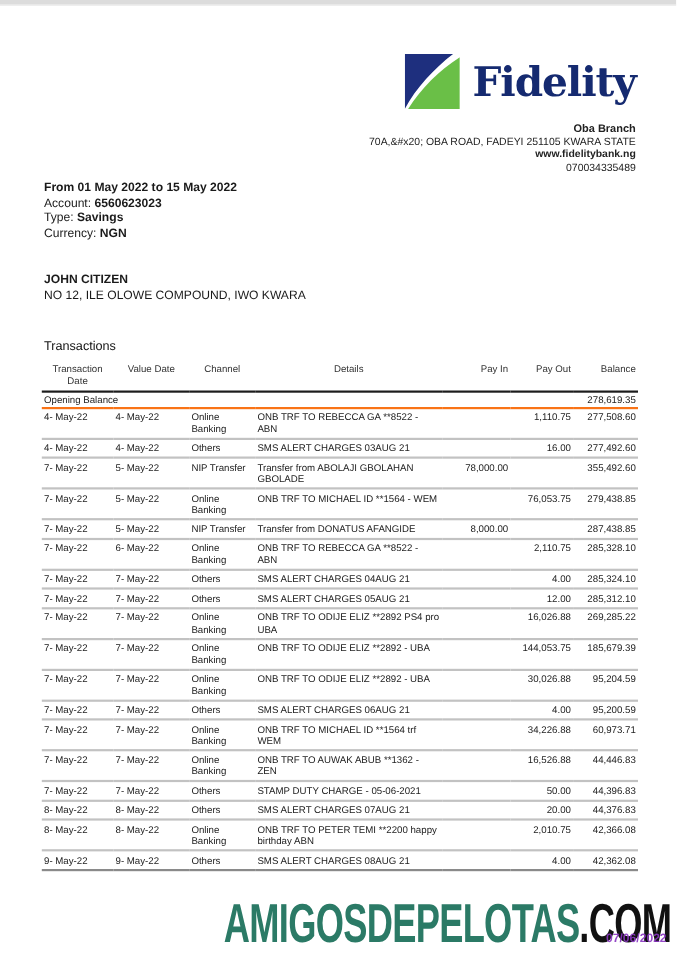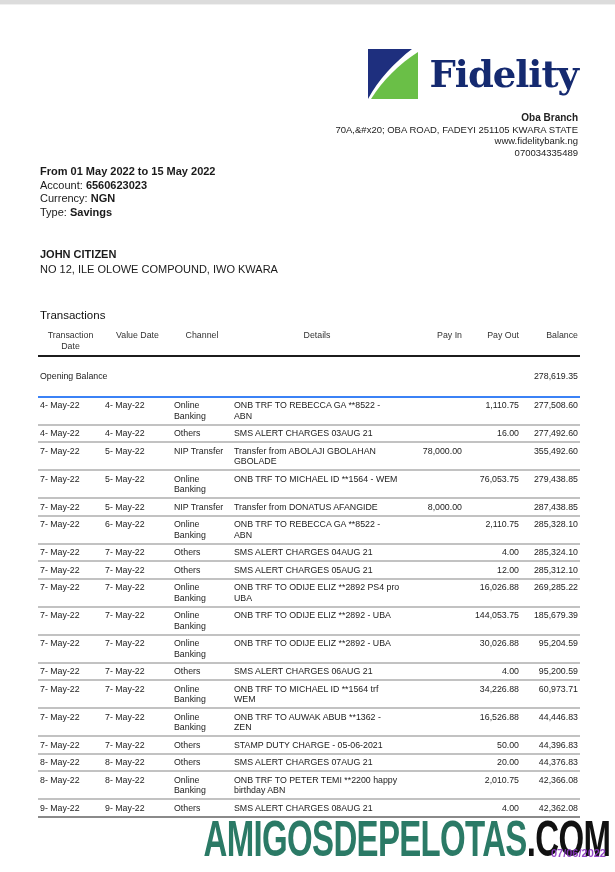--- a/index.html
+++ b/index.html
@@ -21,21 +21,21 @@
     font-family: "DejaVu Serif", serif;
     font-weight: 700;
     font-size: 37px;
     color: #152a70;
     margin-left: 12px;
     letter-spacing: -1px;
     line-height: 1;
   }
   .branch-info { text-align: right; margin-top: 13px; font-size: 9.5px; line-height: 11.5px; color: #222; }
   .branch-name { font-weight: bold; font-size: 10px; }
-  .branch-site { font-weight: normal; }
+  .branch-site { font-weight: bold; }
 
   
   .meta { margin: 7px 0 0 40px; font-size: 11px; line-height: 13.5px; }
   .meta .bold { font-weight: bold; }
 
   
   .customer { margin: 28px 0 0 40px; font-size: 11px; line-height: 15px; }
   .customer-name { font-weight: bold; }
 
   
@@ -52,22 +52,22 @@
   table.tx th {
     font-weight: normal;
     text-align: center;
     vertical-align: top;
     padding: 2px 2px 4px 2px;
     border-bottom: 2.5px solid #1c1c1c;
     color: #333;
   }
   table.tx th.num, table.tx td.num { text-align: right; }
   tr.opening td {
-    padding: 14px 2px;
-    border-bottom: 2px solid #3b82f6;
+    padding: 1px 2px;
+    border-bottom: 2px solid #f97316;
   }
   tbody.rows td {
     padding: 2.5px 2px;
     vertical-align: top;
     border-bottom: 2px solid #c2c2c2;
   }
   tbody.rows tr:last-child td { border-bottom: 2.5px solid #8a8a8a; }
 
   
   .watermark {
@@ -110,22 +110,22 @@
       <div class="branch-name">Oba Branch</div>
       <div class="branch-address">70A,&amp;#x20; OBA ROAD, FADEYI 251105 KWARA STATE</div>
       <div class="branch-site">www.fidelitybank.ng</div>
       <div class="branch-phone">070034335489</div>
     </div>
   </div>
 
   <div class="meta">
     <div class="bold">From 01 May 2022 to 15 May 2022</div>
     <div><span>Account:</span> <span class="bold">6560623023</span></div>
+    <div><span>Type:</span> <span class="bold">Savings</span></div>
     <div><span>Currency:</span> <span class="bold">NGN</span></div>
-    <div><span>Type:</span> <span class="bold">Savings</span></div>
   </div>
 
   <div class="customer">
     <div class="customer-name">JOHN CITIZEN</div>
     <div>NO 12, ILE OLOWE COMPOUND, IWO KWARA</div>
   </div>
 
   <div class="tx-title">Transactions</div>
   <table class="tx">
     <colgroup>

